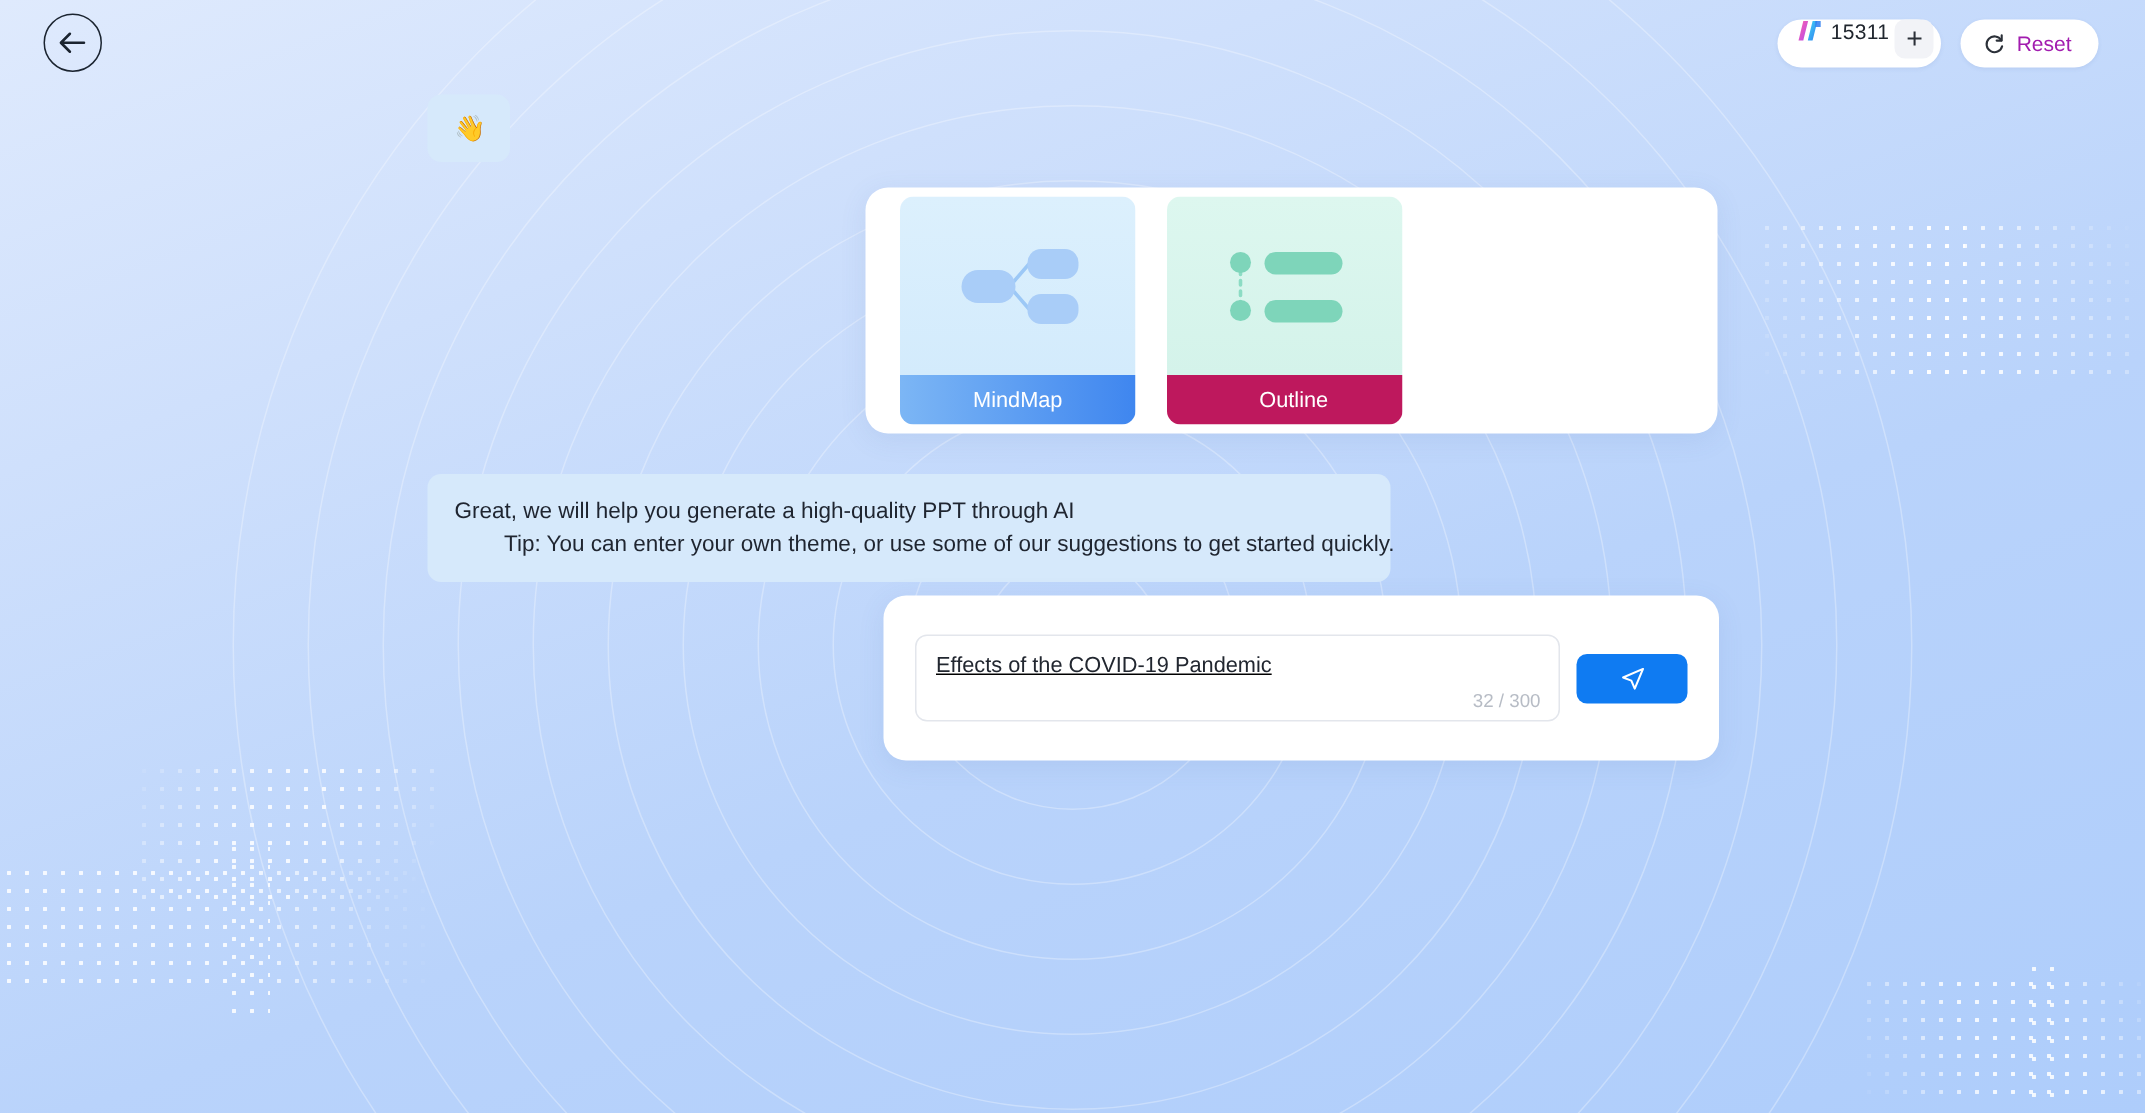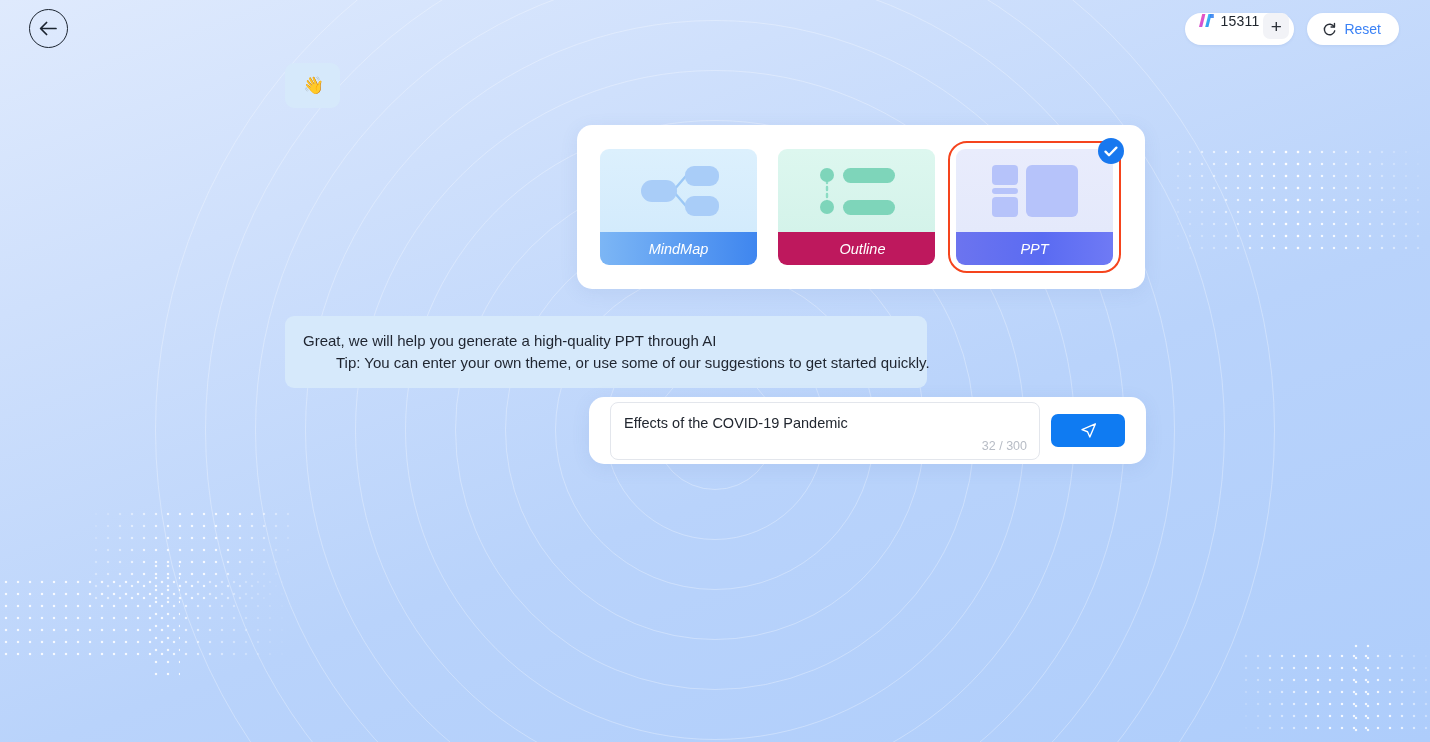--- a/index.html
+++ b/index.html
@@ -105,21 +105,21 @@
 
   .reset-btn {
     display: flex; align-items: center; gap: 7px;
     height: 32px;
     background: #ffffff;
     border-radius: 16px;
     padding: 0 18px 0 15px;
     box-shadow: 0 1px 3px rgba(70,100,160,0.10);
     cursor: pointer;
   }
-  .reset-label { font-size: 14px; color: #3b82f6; }
+  .reset-label { font-size: 14px; color: #a21caf; }
 
   
   .bubble {
     position: absolute;
     background: #d6e9fb;
     border-radius: 9px;
     color: #1f2530;
     font-size: 15px;
     line-height: 21px;
   }
@@ -154,25 +154,24 @@
   }
   .mode-card {
     left: 577px; top: 125px;
     width: 568px; height: 164px;
     display: flex; align-items: center; gap: 21px;
     padding: 0 23px;
   }
 
   .mode {
     position: relative;
-    width: 157px; height: 116px;
+    width: 157px; height: 152px;
     border-radius: 9px;
     overflow: visible;
     cursor: pointer;
-    font-style: italic;
   }
   .mode-inner {
     position: relative;
     width: 100%; height: 100%;
     border-radius: 9px;
     overflow: hidden;
     display: flex; flex-direction: column;
   }
   .mode-art {
     flex: 1;
@@ -204,23 +203,24 @@
     width: 26px; height: 26px;
     border-radius: 50%;
     background: #1878ef;
     display: flex; align-items: center; justify-content: center;
     z-index: 3;
   }
 
   
   .input-card {
     left: 589px; top: 397px;
-    width: 557px; height: 67px;
+    width: 557px; height: 110px;
     display: flex; align-items: center; gap: 11px;
     padding: 0 21px;
+    text-decoration: underline;
   }
   .textbox {
     position: relative;
     flex: 1;
     height: 58px;
     border: 1px solid #e3e6ec;
     border-radius: 8px;
     background: #ffffff;
     padding: 10px 14px 0 13px;
   }
@@ -336,38 +336,20 @@
             <circle cx="18" cy="13" r="7" fill="#7ed5ba"></circle>
             <circle cx="18" cy="45" r="7" fill="#7ed5ba"></circle>
             <rect x="34" y="6" width="52" height="15" rx="7.5" fill="#7ed5ba"></rect>
             <rect x="34" y="38" width="52" height="15" rx="7.5" fill="#7ed5ba"></rect>
           </svg>
         </div>
         <div class="mode-foot">Outline</div>
       </div>
     </div>
 
-    <div class="mode mode-ppt selected">
-      <div class="check-badge">
-        <svg width="14" height="11" viewBox="0 0 14 11">
-          <path d="M1.5 5.6 L5 9.2 L12.4 1.6" fill="none" stroke="#ffffff" stroke-width="2.3" stroke-linecap="round" stroke-linejoin="round"></path>
-        </svg>
-      </div>
-      <div class="mode-inner">
-        <div class="mode-art">
-          <svg width="98" height="60" viewBox="0 0 98 60">
-            <rect x="6" y="4" width="26" height="20" rx="4" fill="#b6c3fa"></rect>
-            <rect x="6" y="27" width="26" height="6" rx="3" fill="#b6c3fa"></rect>
-            <rect x="6" y="36" width="26" height="20" rx="4" fill="#b6c3fa"></rect>
-            <rect x="40" y="4" width="52" height="52" rx="6" fill="#b6c3fa"></rect>
-          </svg>
-        </div>
-        <div class="mode-foot">PPT</div>
-      </div>
-    </div>
   </div>
 
   <div class="bubble bubble-tip">
     <div>Great, we will help you generate a high-quality PPT through AI</div>
     <div>Tip: You can enter your own theme, or use some of our suggestions to get started quickly.</div>
   </div>
 
   <div class="card input-card">
     <div class="textbox">
       <div class="textbox-value" title="Please enter your theme">Effects of the COVID-19 Pandemic</div>

